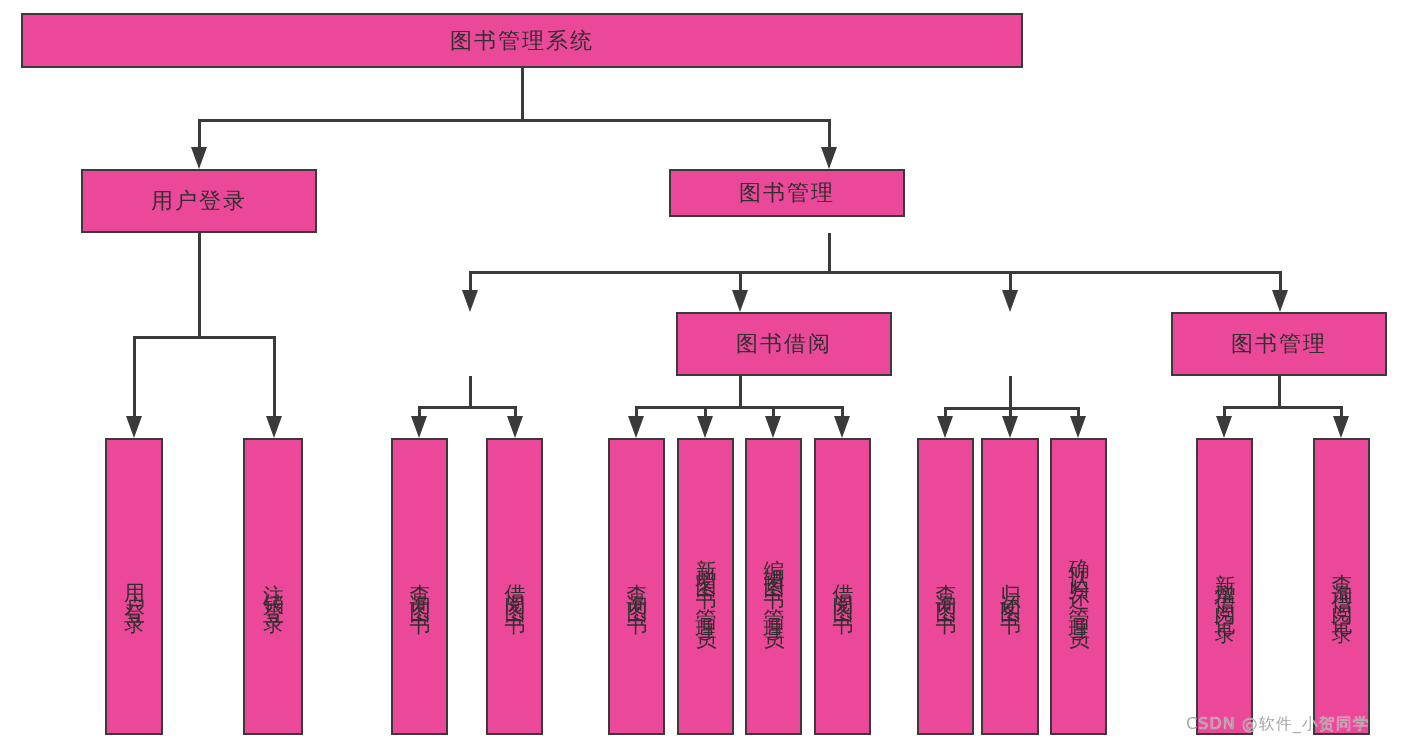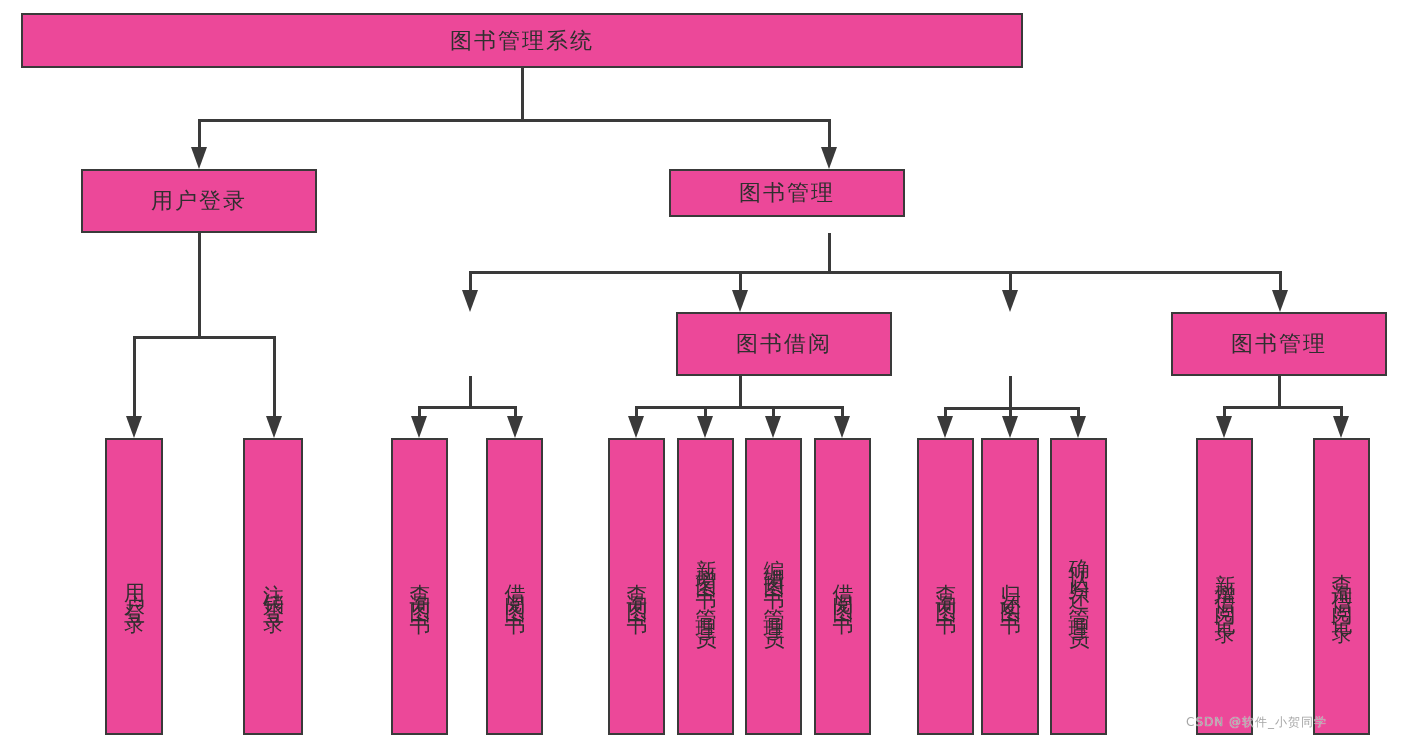--- a/index.html
+++ b/index.html
@@ -21,21 +21,21 @@
   
   .ln{position:absolute;background:#3a3a3a;z-index:1;}
   
   .ar{
     position:absolute;width:0;height:0;z-index:1;
     border-left:8px solid transparent;border-right:8px solid transparent;
     border-top:22px solid #3a3a3a;
   }
   .watermark{
     position:absolute;left:1186px;top:714px;z-index:5;
-    font-size:12px;letter-spacing:1px;color:#a6a6a6;white-space:nowrap;
+    font-size:16px;letter-spacing:1px;color:#a6a6a6;white-space:nowrap;
     text-shadow:0 0 1px #ffffff;
   }
 </style>
 </head>
 <body>
 
 <div class="stage">
 
   <div class="nbox" style="left:21px;top:13px;width:1002px;height:55px;">
     <span class="hlbl">图书管理系统</span>

